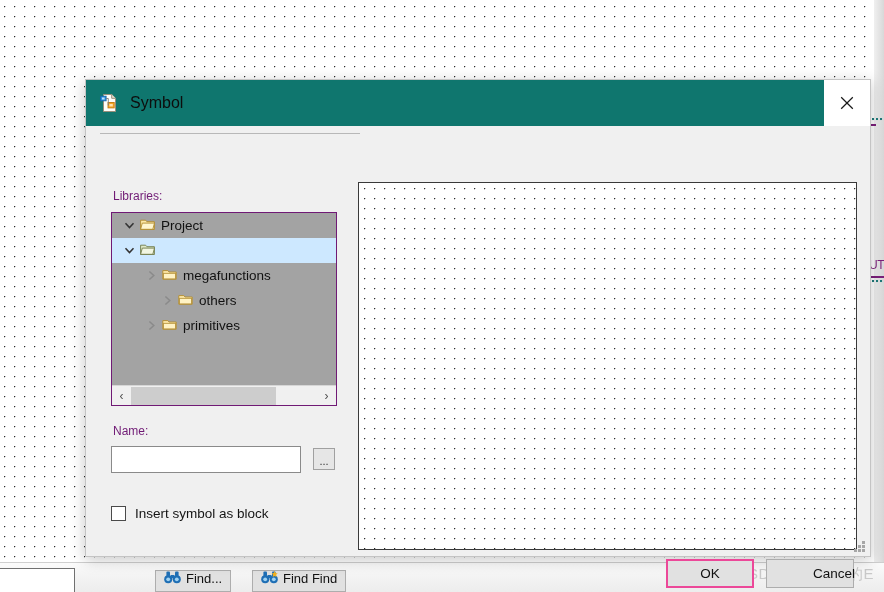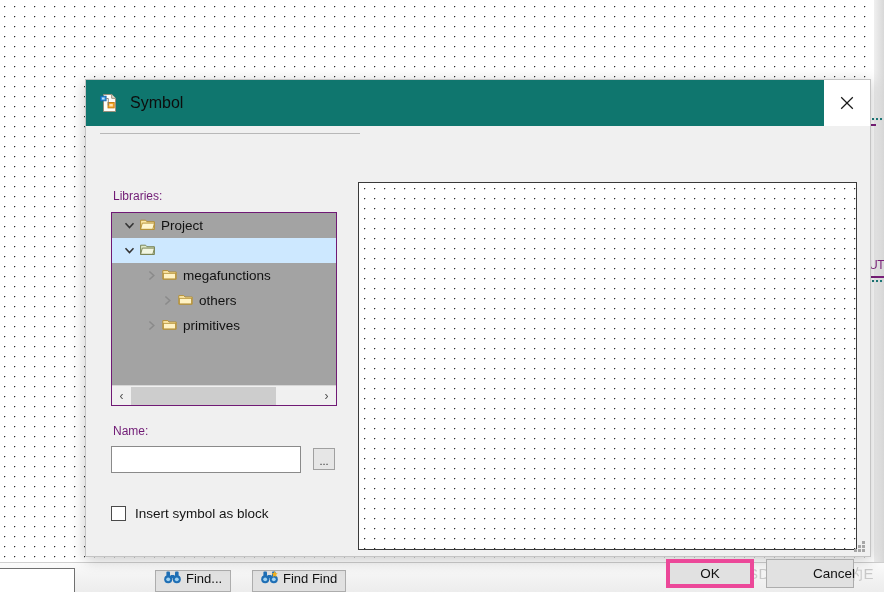--- a/index.html
+++ b/index.html
@@ -286,21 +286,21 @@
     box-sizing: border-box;
     font-family: "Liberation Sans", sans-serif;
     font-size: 13.5px;
     color: #111;
     display: flex;
     align-items: center;
     justify-content: center;
   }
   #btn-ok {
     left: 580px; top: 433px;
-    border: 4px solid #ec4899;
+    border: 2px solid #ec4899;
   }
   #btn-cancel { left: 680px; top: 433px; padding-left: 48px; }
 
   #resize-grip {
     position: absolute;
     right: 4px; bottom: 3px;
     width: 12px; height: 12px;
   }
   #resize-grip i {
     position: absolute;

